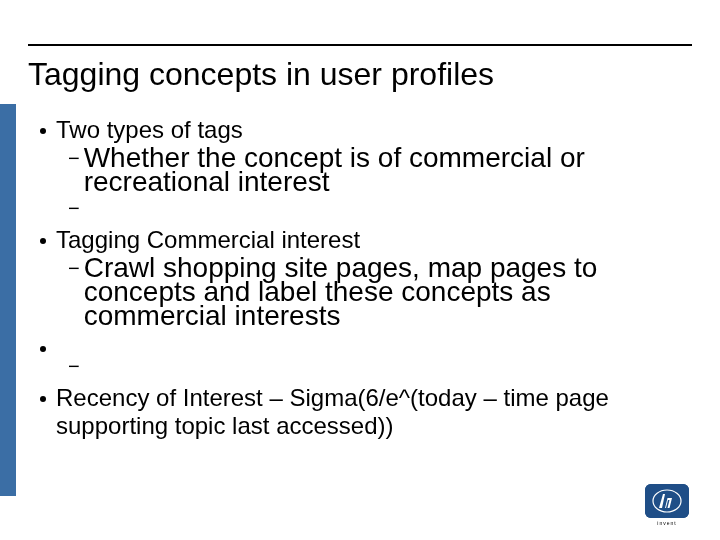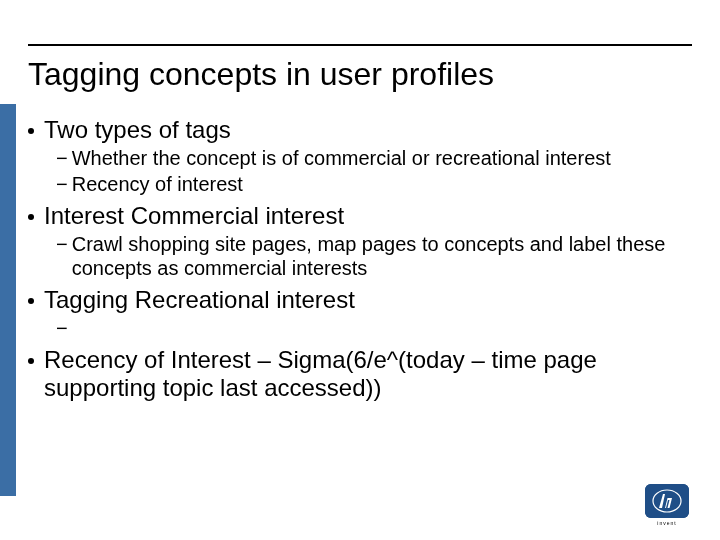--- a/index.html
+++ b/index.html
@@ -39,21 +39,21 @@
     top: 56px;
     left: 28px;
     right: 28px;
     font-size: 32px;
     font-weight: 400;
     letter-spacing: 0px;
   }
   .content {
     position: absolute;
     top: 110px;
-    left: 28px;
+    left: 40px;
     right: 30px;
   }
   .b1 {
     display: flex;
     align-items: flex-start;
     margin-top: 6px;
   }
   .b1 .dot {
     width: 6px;
     height: 6px;
@@ -73,21 +73,21 @@
     margin-left: 28px;
     margin-top: 2px;
   }
   .b2 .dash {
     font-size: 20px;
     line-height: 24px;
     margin-right: 4px;
     flex: 0 0 auto;
   }
   .b2 .txt {
-    font-size: 20px;
+    font-size: 28px;
     line-height: 24px;
   }
   .logo {
     position: absolute;
     right: 26px;
     bottom: 14px;
     width: 54px;
     text-align: center;
   }
   .logo-box {
@@ -122,35 +122,33 @@
     <div class="b1">
       <span class="dot"></span>
       <span class="txt">Two types of tags</span>
     </div>
     <div class="b2">
       <span class="dash">−</span>
       <span class="txt">Whether the concept is of commercial or recreational interest</span>
     </div>
     <div class="b2">
       <span class="dash">−</span>
-      <span class="txt">Recency of interest</span>
     </div>
 
     <div class="b1">
       <span class="dot"></span>
-      <span class="txt">Interest Commercial interest</span>
+      <span class="txt">Tagging Commercial interest</span>
     </div>
     <div class="b2">
       <span class="dash">−</span>
       <span class="txt">Crawl shopping site pages, map pages to concepts and label these concepts as commercial interests</span>
     </div>
 
     <div class="b1">
       <span class="dot"></span>
-      <span class="txt">Tagging Recreational interest</span>
     </div>
     <div class="b2">
       <span class="dash">−</span>
     </div>
 
     <div class="b1">
       <span class="dot"></span>
       <span class="txt">Recency of Interest – Sigma(6/e^(today – time page supporting topic last accessed))</span>
     </div>
 

